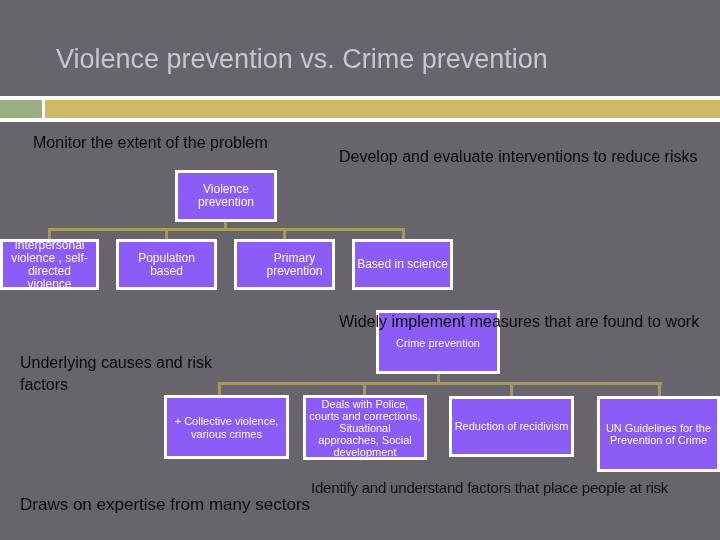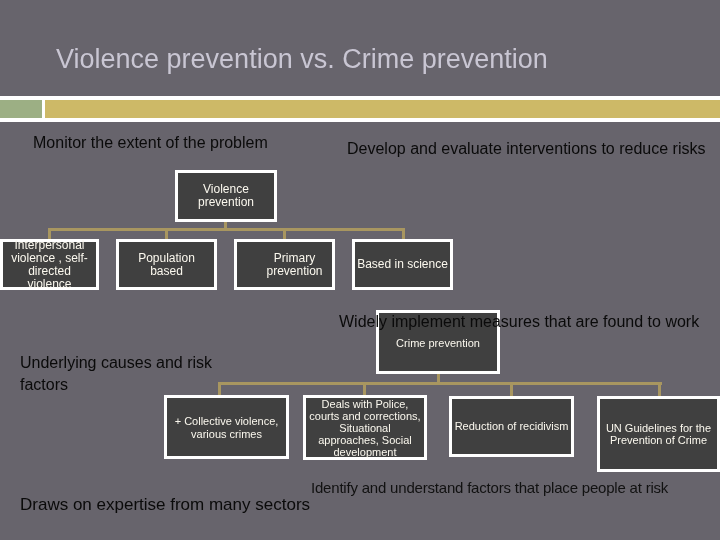--- a/index.html
+++ b/index.html
@@ -20,21 +20,21 @@
     .band-green { left: 0; top: 100px; width: 42px; height: 18px; background: #9caf84; }
     .band-gold  { left: 45px; top: 100px; width: 675px; height: 18px; background: #cdb967; }
 
     .label-black {
       color: #0a0a0a; font-size: 16px; line-height: 22px;
     }
     .label-bottom-left { font-size: 17px; }
     .label-thin { color: #111; font-size: 15px; font-weight: normal; letter-spacing: -0.2px; }
 
     .box {
-      background: #404040;
+      background: #8b5cf6;
       border: 3px solid #ffffff;
       box-sizing: border-box;
       color: #fbf8ee;
       font-size: 12px;
       line-height: 13px;
       text-align: center;
       display: flex; align-items: center; justify-content: center;
       padding: 0 2px;
     }
     .box.top-text { align-items: flex-start; padding-top: 13px; }
@@ -89,17 +89,17 @@
   <span style="font-size:11px; line-height:12px;">Deals with Police, courts and corrections, Situational approaches, Social development</span>
 </div>
 <div class="abs box" style="left:449px; top:396px; width:125px; height:61px;">
   <span style="font-size:11px;">Reduction of recidivism</span>
 </div>
 <div class="abs box" style="left:597px; top:396px; width:123px; height:76px;">
   <span style="font-size:11px; line-height:12px;">UN Guidelines for the Prevention of Crime</span>
 </div>
 
 <div class="abs label-black" style="left:33px; top:132px; white-space:nowrap;">Monitor the extent of the problem</div>
-<div class="abs label-black" style="left:339px; top:138px; width:370px;margin-left:8px;">Develop and evaluate interventions to reduce risks</div>
+<div class="abs label-black" style="left:339px; top:146px; width:370px;">Develop and evaluate interventions to reduce risks</div>
 <div class="abs label-black" style="left:20px; top:352px; width:230px;">Underlying causes and risk factors</div>
 <div class="abs label-black" style="left:339px; top:311px; width:375px;">Widely implement measures that are found to work</div>
 <div class="abs label-black label-thin" style="left:311px; top:477px; white-space:nowrap;">Identify and understand factors that place people at risk</div>
 <div class="abs label-black label-bottom-left" style="left:20px; top:494px; white-space:nowrap;">Draws on expertise from many sectors</div>
 
 </body></html>

